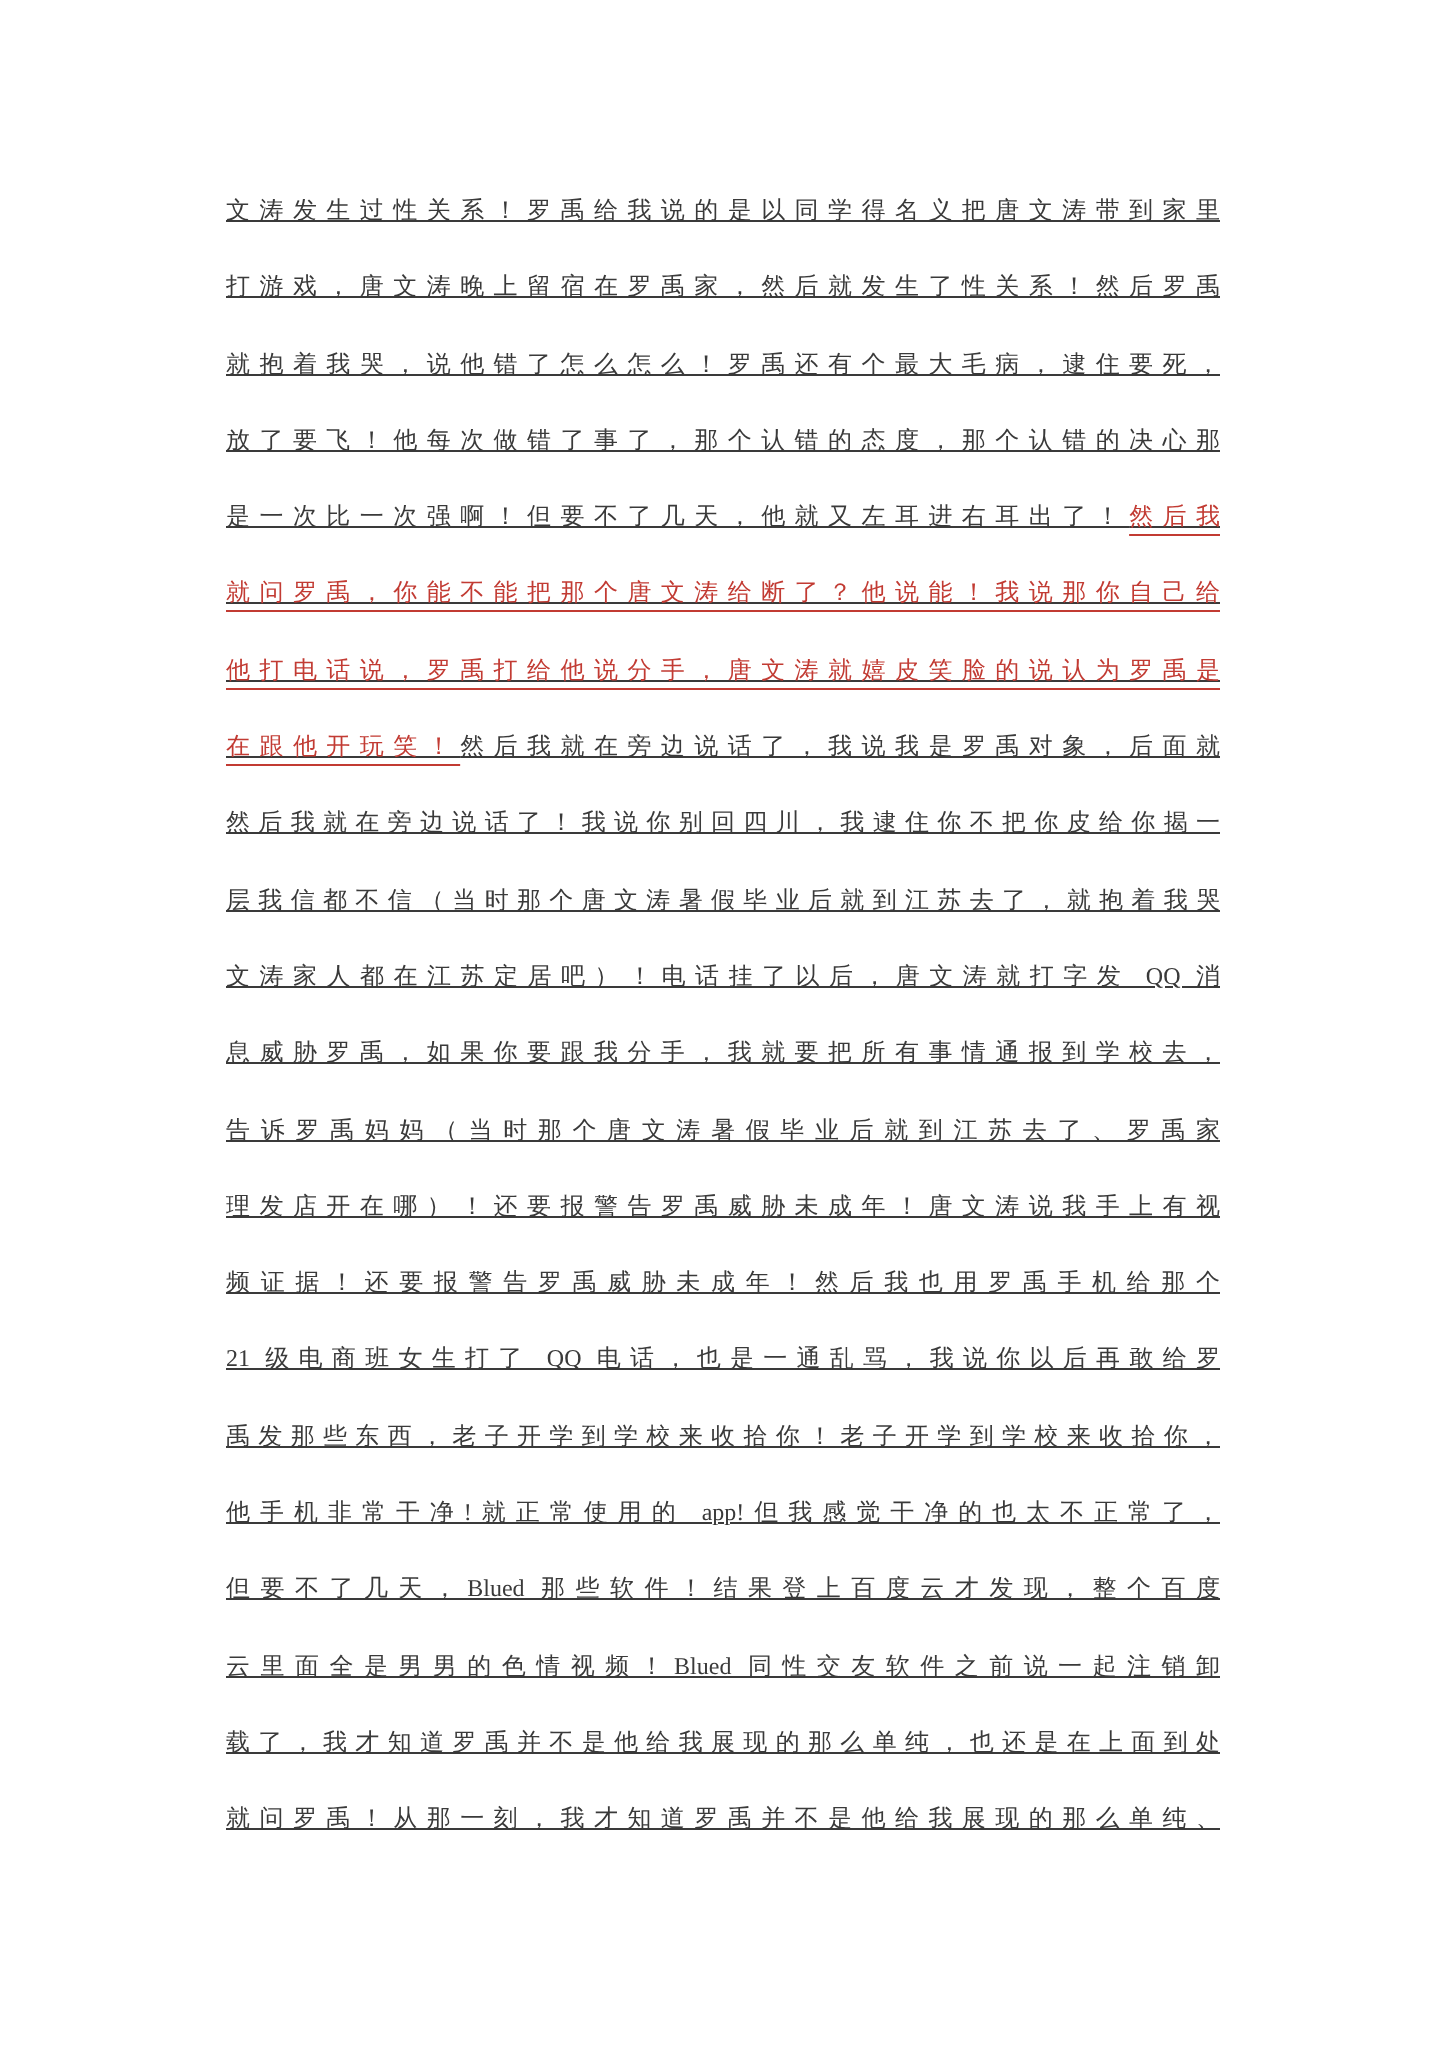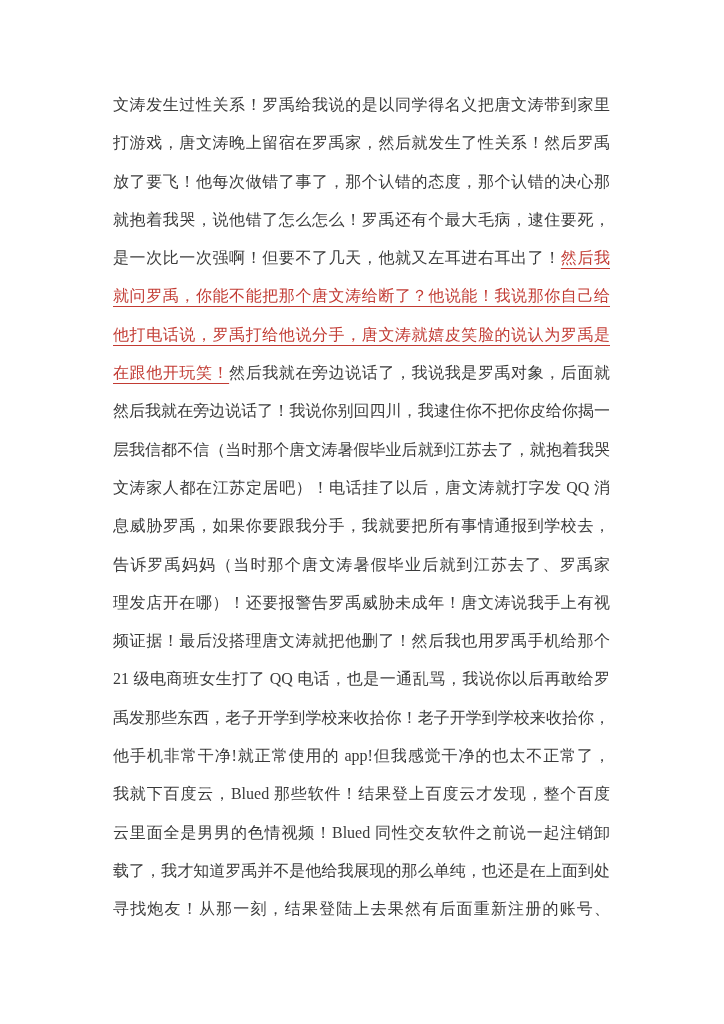--- a/index.html
+++ b/index.html
@@ -16,29 +16,30 @@
     font-family: "Liberation Serif", "DejaVu Serif", serif;
   }
   .text-block {
     position: absolute;
     left: 113px;
     top: 86px;
     width: 497px;
   }
   .line {
     width: 497px;
-    font-size: 16px;
+    font-size: 12px;
     line-height: 38.3px;
     color: #3a3a3a;
     text-align: justify;
     text-align-last: justify;
     text-justify: inter-character;
     white-space: normal;
     overflow: hidden;
     height: 38.3px;
+    text-decoration: underline;
   }
   .seg {
     color: #3a3a3a;
   }
   .seg.red {
     color: #c23b33;
     text-decoration: underline;
     text-decoration-color: #c23b33;
     text-decoration-thickness: 1px;
     text-underline-offset: 5px;
@@ -46,35 +47,35 @@
   }
 </style>
 </head>
 <body>
 
 <div class="page">
   <div class="text-block">
 
     <div class="line"><span class="seg">文涛发生过性关系！罗禹给我说的是以同学得名义把唐文涛带到家里</span></div>
     <div class="line"><span class="seg">打游戏，唐文涛晚上留宿在罗禹家，然后就发生了性关系！然后罗禹</span></div>
+    <div class="line"><span class="seg">就抱着我哭，说他错了怎么怎么！罗禹还有个最大毛病，逮住要死，</span></div>
     <div class="line"><span class="seg">放了要飞！他每次做错了事了，那个认错的态度，那个认错的决心那</span></div>
-    <div class="line"><span class="seg">就抱着我哭，说他错了怎么怎么！罗禹还有个最大毛病，逮住要死，</span></div>
     <div class="line"><span class="seg">是一次比一次强啊！但要不了几天，他就又左耳进右耳出了！</span><span class="seg red">然后我</span></div>
     <div class="line"><span class="seg red">就问罗禹，你能不能把那个唐文涛给断了？他说能！我说那你自己给</span></div>
     <div class="line"><span class="seg red">他打电话说，罗禹打给他说分手，唐文涛就嬉皮笑脸的说认为罗禹是</span></div>
     <div class="line"><span class="seg red">在跟他开玩笑！</span><span class="seg">然后我就在旁边说话了，我说我是罗禹对象，后面就</span></div>
     <div class="line"><span class="seg">然后我就在旁边说话了！我说你别回四川，我逮住你不把你皮给你揭一</span></div>
     <div class="line"><span class="seg">层我信都不信（当时那个唐文涛暑假毕业后就到江苏去了，就抱着我哭</span></div>
     <div class="line"><span class="seg">文涛家人都在江苏定居吧）！电话挂了以后，唐文涛就打字发 QQ 消</span></div>
     <div class="line"><span class="seg">息威胁罗禹，如果你要跟我分手，我就要把所有事情通报到学校去，</span></div>
     <div class="line"><span class="seg">告诉罗禹妈妈（当时那个唐文涛暑假毕业后就到江苏去了、罗禹家</span></div>
     <div class="line"><span class="seg">理发店开在哪）！还要报警告罗禹威胁未成年！唐文涛说我手上有视</span></div>
-    <div class="line"><span class="seg">频证据！最后没搭理唐文涛就把他删了！然后我也用罗禹手机给那个</span></div>
+    <div class="line"><span class="seg">频证据！还要报警告罗禹威胁未成年！然后我也用罗禹手机给那个</span></div>
     <div class="line"><span class="seg">21 级电商班女生打了 QQ 电话，也是一通乱骂，我说你以后再敢给罗</span></div>
     <div class="line"><span class="seg">禹发那些东西，老子开学到学校来收拾你！老子开学到学校来收拾你，</span></div>
     <div class="line"><span class="seg">他手机非常干净!就正常使用的 app!但我感觉干净的也太不正常了，</span></div>
-    <div class="line"><span class="seg">我就下百度云，Blued 那些软件！结果登上百度云才发现，整个百度</span></div>
+    <div class="line"><span class="seg">但要不了几天，Blued 那些软件！结果登上百度云才发现，整个百度</span></div>
     <div class="line"><span class="seg">云里面全是男男的色情视频！Blued 同性交友软件之前说一起注销卸</span></div>
     <div class="line"><span class="seg">载了，我才知道罗禹并不是他给我展现的那么单纯，也还是在上面到处</span></div>
-    <div class="line"><span class="seg">寻找炮友！从那一刻，结果登陆上去果然有后面重新注册的账号、</span></div>
+    <div class="line"><span class="seg">就问罗禹！从那一刻，我才知道罗禹并不是他给我展现的那么单纯、</span></div>
 
   </div>
 </div>
 
 </body></html>

